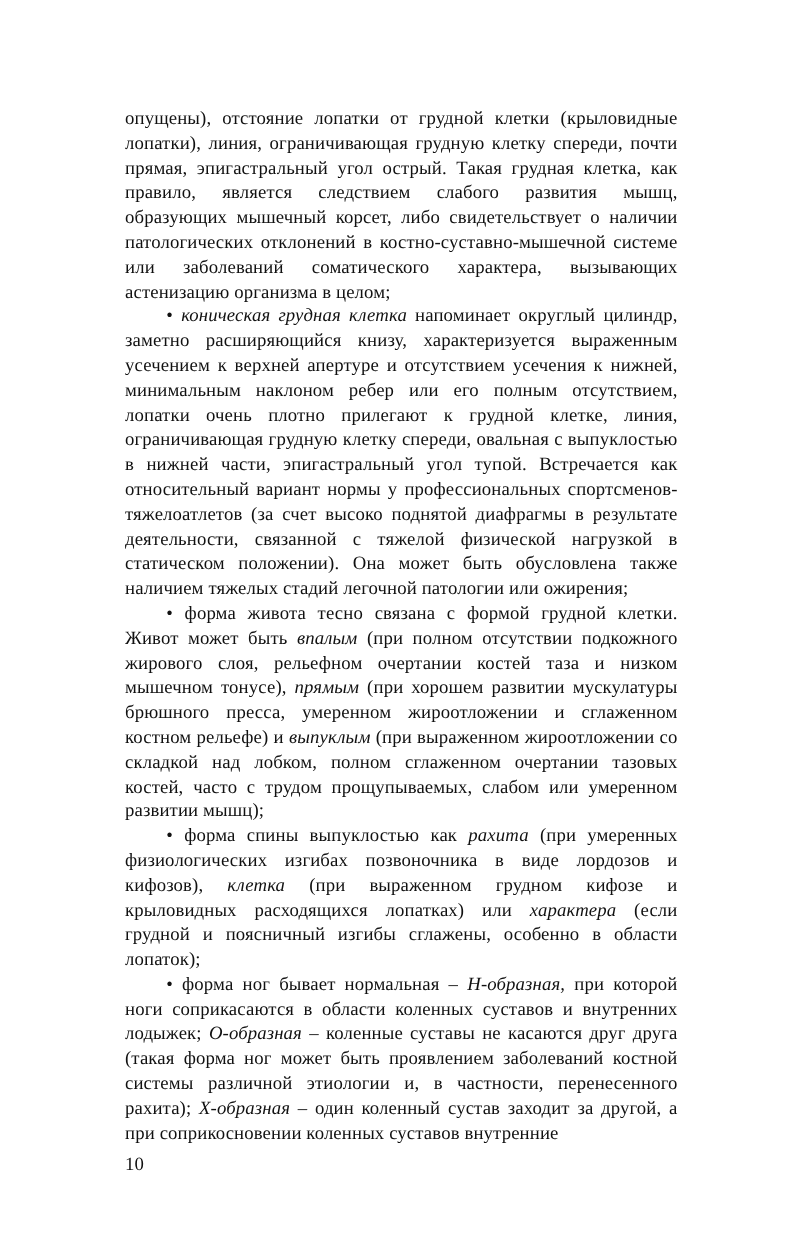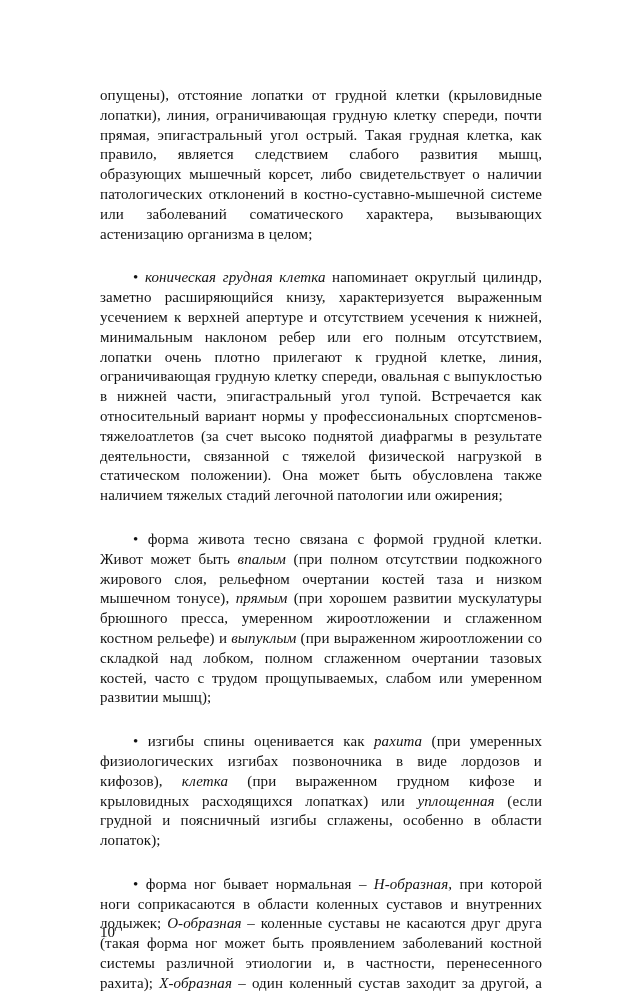--- a/index.html
+++ b/index.html
@@ -29,21 +29,20 @@
   p.para {
     margin: 0;
     padding: 0;
     text-align: justify;
     font-size: 15px;
     line-height: 19.8px;
     letter-spacing: 0.1px;
   }
   p.para.indent {
     text-indent: 33px;
-    margin-top: 24px;
   }
   em {
     font-style: italic;
   }
   .page-number {
     position: absolute;
     left: 100px;
     top: 923px;
     font-size: 15px;
     line-height: 19.8px;
@@ -51,17 +50,17 @@
   }
 </style>
 </head>
 <body>
 
 <div class="page">
   <div class="text-block">
       <p class="para"><span>опущены), отстояние лопатки от грудной клетки (крыловидные лопатки), линия, ограничивающая грудную клетку спереди, почти прямая, эпигастральный угол острый. Такая грудная клетка, как правило, является следствием слабого развития мышц, образующих мышечный корсет, либо свидетельствует о наличии патологических отклонений в костно-суставно-мышечной системе или заболеваний соматического характера, вызывающих астенизацию организма в целом;</span></p>
       <p class="para indent"><span>• </span><em>коническая грудная клетка</em><span> напоминает округлый цилиндр, заметно расширяющийся книзу, характеризуется выраженным усечением к верхней апертуре и отсутствием усечения к нижней, минимальным наклоном ребер или его полным отсутствием, лопатки очень плотно прилегают к грудной клетке, линия, ограничивающая грудную клетку спереди, овальная с выпуклостью в нижней части, эпигастральный угол тупой. Встречается как относительный вариант нормы у профессиональных спортсменов-тяжелоатлетов (за счет высоко поднятой диафрагмы в результате деятельности, связанной с тяжелой физической нагрузкой в статическом положении). Она может быть обусловлена также наличием тяжелых стадий легочной патологии или ожирения;</span></p>
       <p class="para indent"><span>• форма живота тесно связана с формой грудной клетки. Живот может быть </span><em>впалым</em><span> (при полном отсутствии подкожного жирового слоя, рельефном очертании костей таза и низком мышечном тонусе), </span><em>прямым</em><span> (при хорошем развитии мускулатуры брюшного пресса, умеренном жироотложении и сглаженном костном рельефе) и </span><em>выпуклым</em><span> (при выраженном жироотложении со складкой над лобком, полном сглаженном очертании тазовых костей, часто с трудом прощупываемых, слабом или умеренном развитии мышц);</span></p>
-      <p class="para indent"><span>• изгибы спины оценивается как </span><em>рахита</em><span> (при умеренных физиологических изгибах позвоночника в виде лордозов и кифозов), </span><em>клетка</em><span> (при выраженном грудном кифозе и крыловидных расходящихся лопатках) или </span><em>уплощенная</em><span> (если грудной и поясничный изгибы сглажены, особенно в области лопаток);</span></p>
+      <p class="para indent"><span>• форма спины выпуклостью как </span><em>рахита</em><span> (при умеренных физиологических изгибах позвоночника в виде лордозов и кифозов), </span><em>клетка</em><span> (при выраженном грудном кифозе и крыловидных расходящихся лопатках) или </span><em>характера</em><span> (если грудной и поясничный изгибы сглажены, особенно в области лопаток);</span></p>
       <p class="para indent"><span>• форма ног бывает нормальная – </span><em>Н-образная,</em><span> при которой ноги соприкасаются в области коленных суставов и внутренних лодыжек; </span><em>О-образная</em><span> – коленные суставы не касаются друг друга (такая форма ног может быть проявлением заболеваний костной системы различной этиологии и, в частности, перенесенного рахита); </span><em>Х-образная</em><span> – один коленный сустав заходит за другой, а при соприкосновении коленных суставов внутренние</span></p>
     </div>
   <div class="page-number">10</div>
 </div>
 
 </body></html>

